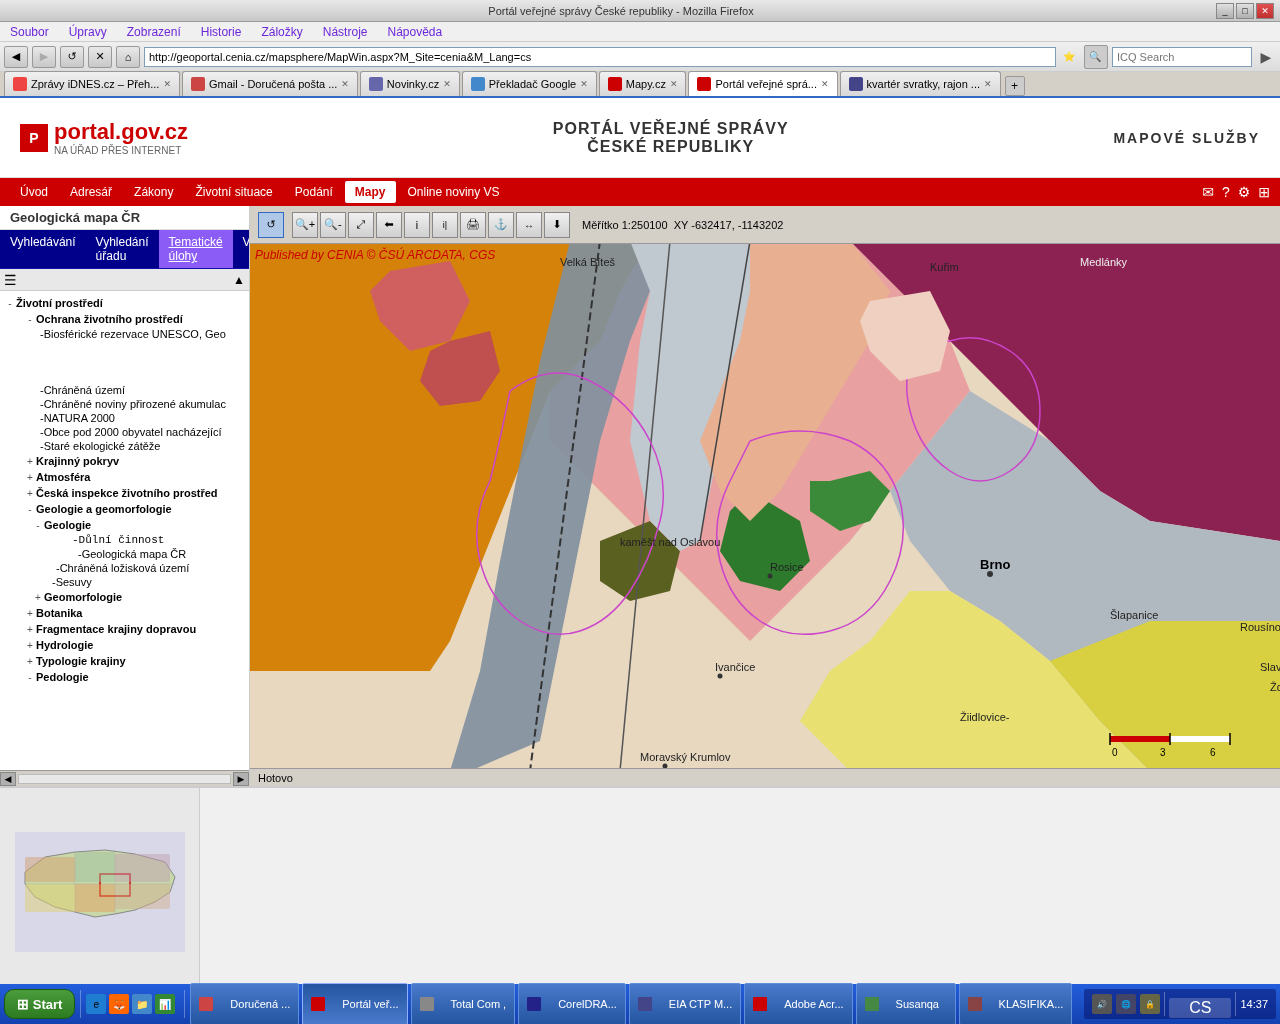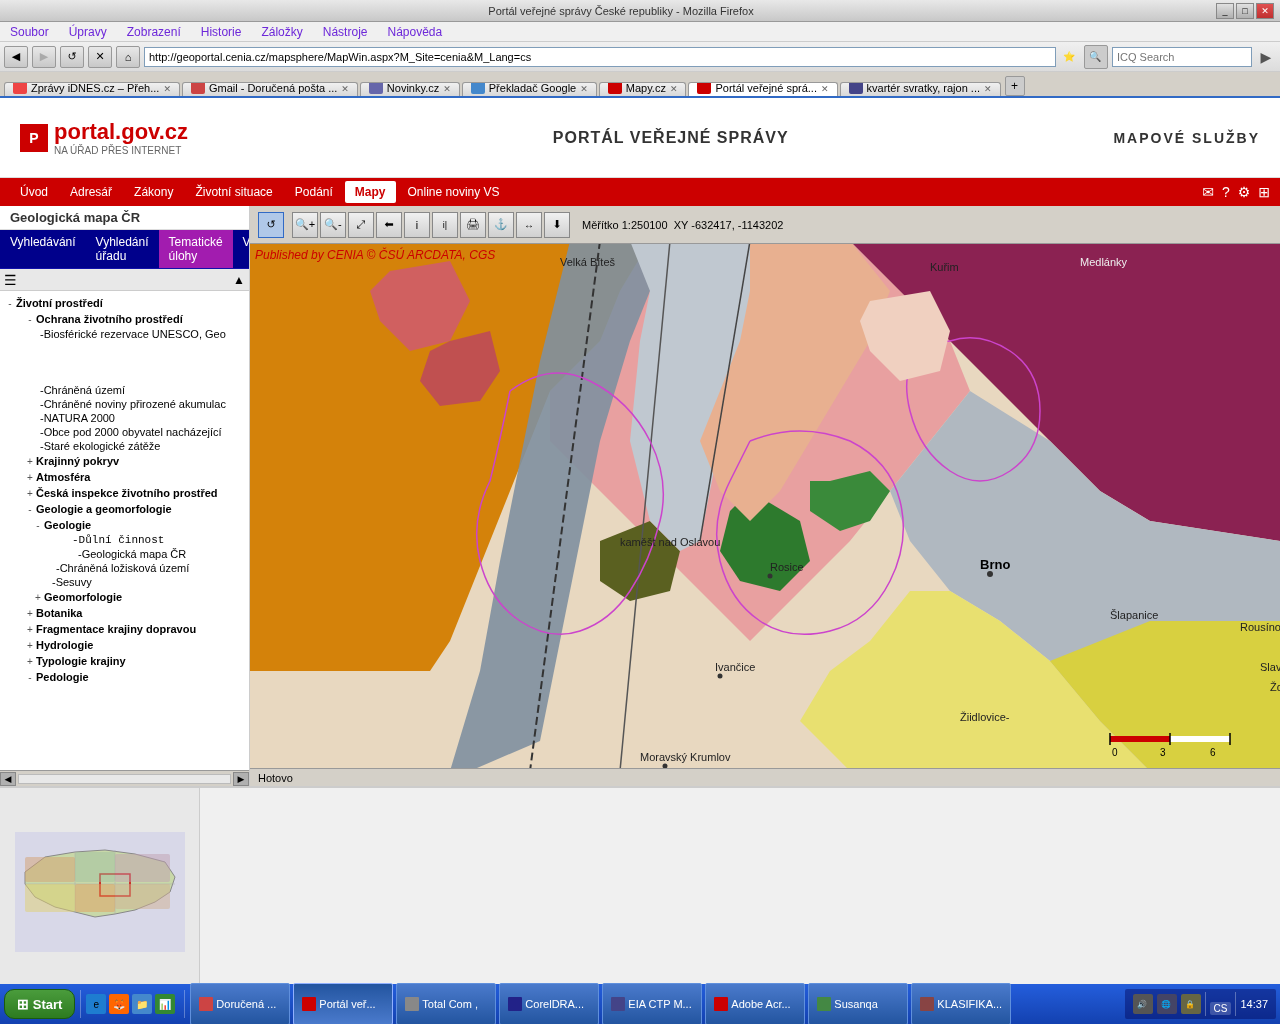--- a/index.html
+++ b/index.html
@@ -47,29 +47,29 @@
     .tabs-bar {
       background: #d4d0c8;
       height: 26px;
       display: flex;
       align-items: flex-end;
       padding: 0 4px;
       gap: 2px;
       border-bottom: 2px solid #316ac5;
     }
     .tab {
-      height: 14px;
+      height: 25px;
       padding: 2px 8px;
       background: linear-gradient(to bottom, #f0f0f0, #d8d8d8);
       border: 1px solid #999;
       border-bottom: none;
       font-size: 11px;
       cursor: pointer;
       display: flex;
-      align-items: flex-end;
+      align-items: center;
       gap: 4px;
       border-radius: 3px 3px 0 0;
       max-width: 180px;
       overflow: hidden;
       white-space: nowrap;
     }
     .tab.active { background: white; border-color: #999; }
     .tab-close { font-size: 9px; color: #666; }
     .tab-icon { width: 14px; height: 14px; background: #ccc; border-radius: 2px; flex-shrink: 0; }
 
@@ -242,33 +242,33 @@
     .taskbar-btn {
       background: linear-gradient(to bottom, #4a7acc, #2355a0);
       border: 1px solid #6090dd;
       color: white;
       font-size: 11px;
       padding: 20px 8px;
       cursor: pointer;
       height: 28px;
       display: flex;
       align-items: center;
-      gap: 3px;
+      gap: 17px;
       border-radius: 2px;
       min-width: 100px;
       max-width: 130px;
       overflow: hidden;
       white-space: nowrap;
     }
     .taskbar-btn.active { background: linear-gradient(to bottom, #2355a0, #4a7acc); border-color: #90b0ff; }
     .taskbar-divider { width: 1px; height: 28px; background: rgba(255,255,255,0.3); margin: 0 2px; }
     .taskbar-right { margin-left: auto; display: flex; align-items: center; gap: 4px; background: rgba(0,0,80,0.4); padding: 2px 8px; height: 30px; border-radius: 2px; }
     .taskbar-clock { color: white; font-size: 11px; text-align: center; }
     .taskbar-icon { width: 20px; height: 20px; background: #ccc; border-radius: 2px; display: flex; align-items: center; justify-content: center; font-size: 10px; }
-    .lang-btn { color: white; font-size: 10px; background: rgba(255,255,255,0.2); padding: 1px 4px; border-radius: 2px; margin-top: 8px; }
+    .lang-btn { color: white; font-size: 16px; background: rgba(255,255,255,0.2); padding: 1px 20px; border-radius: 2px; margin-top: 8px; }
 
     .scrollbar-h {
       height: 18px;
       background: #d4d0c8;
       border-top: 1px solid #999;
       display: flex;
       align-items: center;
     }
 
     .portal-logo-img {
@@ -357,20 +357,21 @@
 <div class="portal-header">
   <div style="display:flex; align-items:center;">
     <div class="portal-logo-img">P</div>
     <div class="portal-logo">
       <span class="logo-main">portal.gov.cz</span>
       <span class="logo-sub">na úřad přes internet</span>
     </div>
   </div>
   <div class="portal-title-center">
     <div class="portal-title-line1">Portál veřejné správy</div>
+    <div class="portal-title-line2">České republiky</div>
   </div>
   <div class="portal-right">Mapové služby</div>
 </div>
 
 <div class="portal-nav">
   <span class="nav-link">Úvod</span>
   <span class="nav-link">Adresář</span>
   <span class="nav-link">Zákony</span>
   <span class="nav-link">Životní situace</span>
   <span class="nav-link">Podání</span>
@@ -384,21 +385,21 @@
   </div>
 </div>
 
 <div class="main-content" style="height: 580px;">
 
   <div class="sidebar">
     <div class="sidebar-title">Geologická mapa ČR</div>
     <div class="sidebar-menu">
       <div class="sidebar-menu-item">Vyhledávání</div>
       <div class="sidebar-menu-item">Vyhledání úřadu</div>
-      <div class="sidebar-menu-item" style="background:#a21caf;">Tematické úlohy</div>
+      <div class="sidebar-menu-item" style="background:#8b5cf6;text-decoration:underline;">Tematické úlohy</div>
       <div class="sidebar-menu-item">Vrstvy</div>
       <div class="sidebar-menu-item">Legenda</div>
       <div class="sidebar-menu-item">Nastavení</div>
       <div class="sidebar-menu-item">Odkazy</div>
     </div>
 
     <div style="height:22px; background:#e8e8e8; border-bottom:1px solid #ccc; display:flex; align-items:center; padding:0 4px; gap:2px;">
       <span style="font-size:14px; cursor:pointer;">☰</span>
       <span style="margin-left:auto; font-size:12px; cursor:pointer;">▲</span>
     </div>

